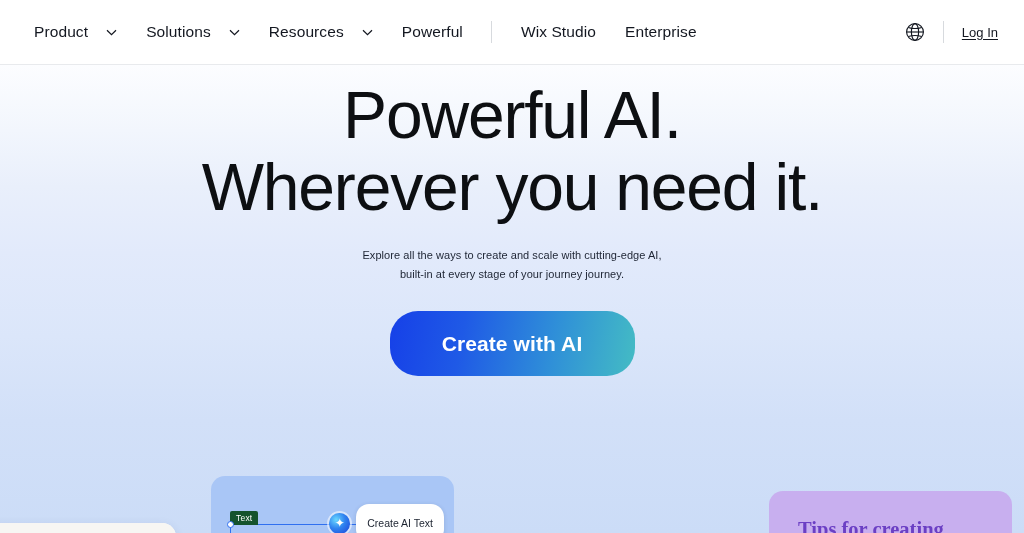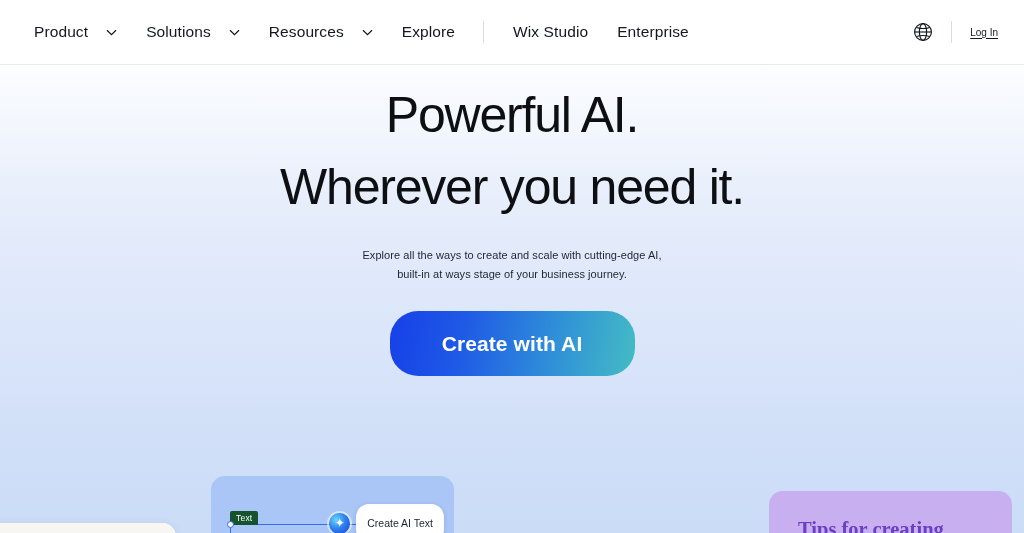--- a/index.html
+++ b/index.html
@@ -31,21 +31,21 @@
     width: 1px; height: 22px; background: #d7dade;
     margin: 0 29px 0 28px;
   }
   .nav-right {
     margin-left: auto; display: flex; align-items: center;
     margin-right: 26px; gap: 0;
   }
   .globe { width: 20px; height: 20px; display: block; cursor: pointer; }
   .right-divider { width: 1px; height: 22px; background: #d7dade; margin: 0 18px; }
   .login {
-    font-size: 10px; color: #131720; text-decoration: underline;
+    font-size: 13px; color: #131720; text-decoration: underline;
     text-underline-offset: 2px; cursor: pointer; white-space: nowrap;
   }
   .cta-get {
     margin-left: 20px;
     background: #2c64e3; color: #ffffff;
     font-size: 15.5px; font-weight: 700; letter-spacing: .1px;
     padding: 0 25px; height: 37px; line-height: 37px;
     border: none; border-radius: 19px; cursor: pointer;
     font-family: "Liberation Sans", sans-serif;
     white-space: nowrap;
@@ -55,21 +55,21 @@
   .hero {
     position: absolute; top: 65px; left: 0;
     width: 1024px; height: 468px;
     background: linear-gradient(180deg,
       #fcfdff 0%, #f2f6fd 14%, #e9effb 26%,
       #e2eafb 40%, #dbe6fa 58%, #d2e0f8 76%, #cbdcf7 100%);
     overflow: hidden;
   }
   .hero-title {
     text-align: center;
-    font-size: 50px; line-height: 72px;
+    font-size: 66px; line-height: 72px;
     color: #0d0f12; font-weight: 400;
     letter-spacing: -1.2px;
     margin-top: 14px;
   }
   .hero-title .l2 { display: block; }
   .hero-sub {
     text-align: center;
     font-size: 11px; line-height: 18.5px;
     color: #1d2433; margin-top: 23px;
     letter-spacing: .05px;
@@ -182,21 +182,21 @@
     </div>
 
     <div class="nav-item">
       <span>Resources</span>
       <svg class="chev" viewBox="0 0 11 7">
         <path d="M1 1.2 L5.5 5.6 L10 1.2" fill="none" stroke="#131720" stroke-width="1.2"></path>
       </svg>
     </div>
 
     <div class="nav-item tight">
-      <span>Explore</span>
+      <span>Powerful</span>
     </div>
 
     <div class="nav-divider"></div>
 
     <div class="nav-item">
       <span>Wix Studio</span>
     </div>
 
     <div class="nav-item tight">
       <span>Enterprise</span>
@@ -221,21 +221,21 @@
 
 <div class="hero">
 
   <h1 class="hero-title">
     <span>Powerful AI.</span>
     <span class="l2">Wherever you need it.</span>
   </h1>
 
   <p class="hero-sub">
     <span>Explore all the ways to create and scale with cutting-edge AI,</span>
-    <span>built-in at ways stage of your business journey.</span>
+    <span>built-in at every stage of your journey journey.</span>
   </p>
 
   <div class="cta-wrap">
     <button class="cta-main">Create with AI</button>
   </div>
 
   <div class="cards">
 
     <div class="card card-layout">
       <div class="layout-bar">

